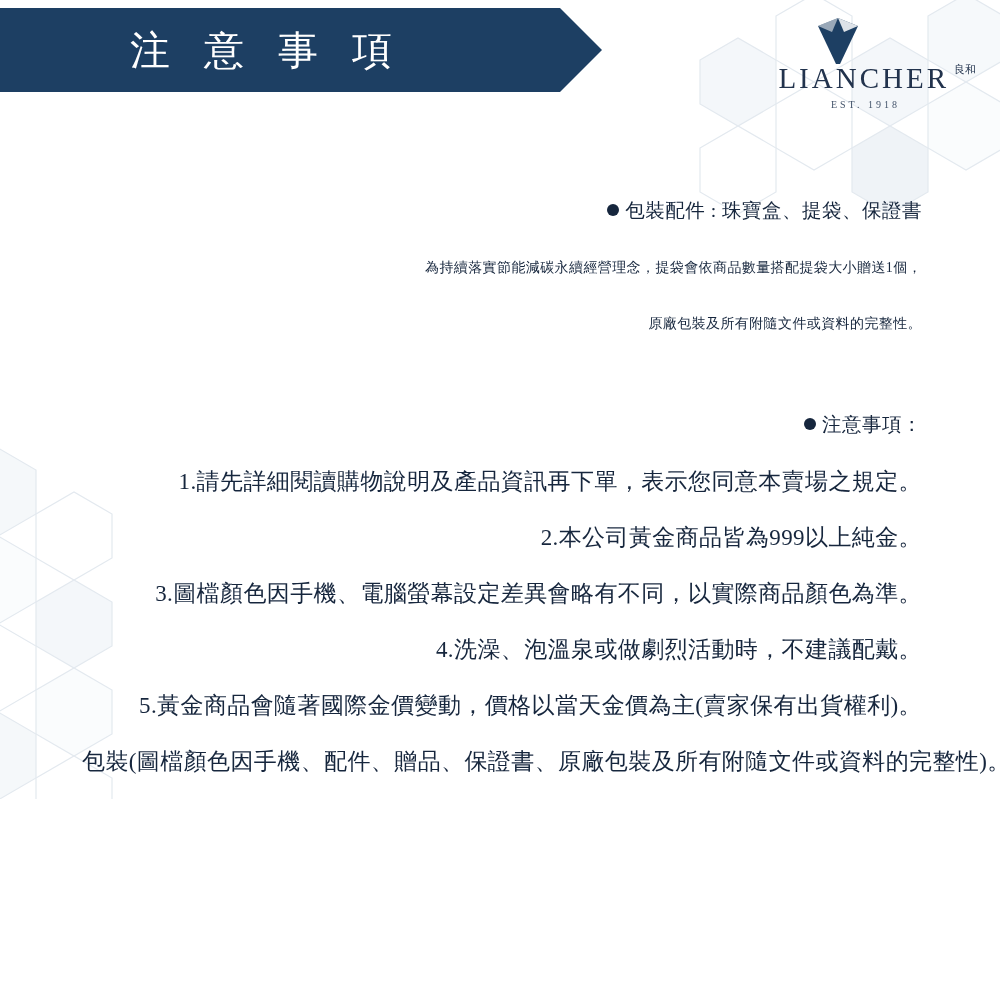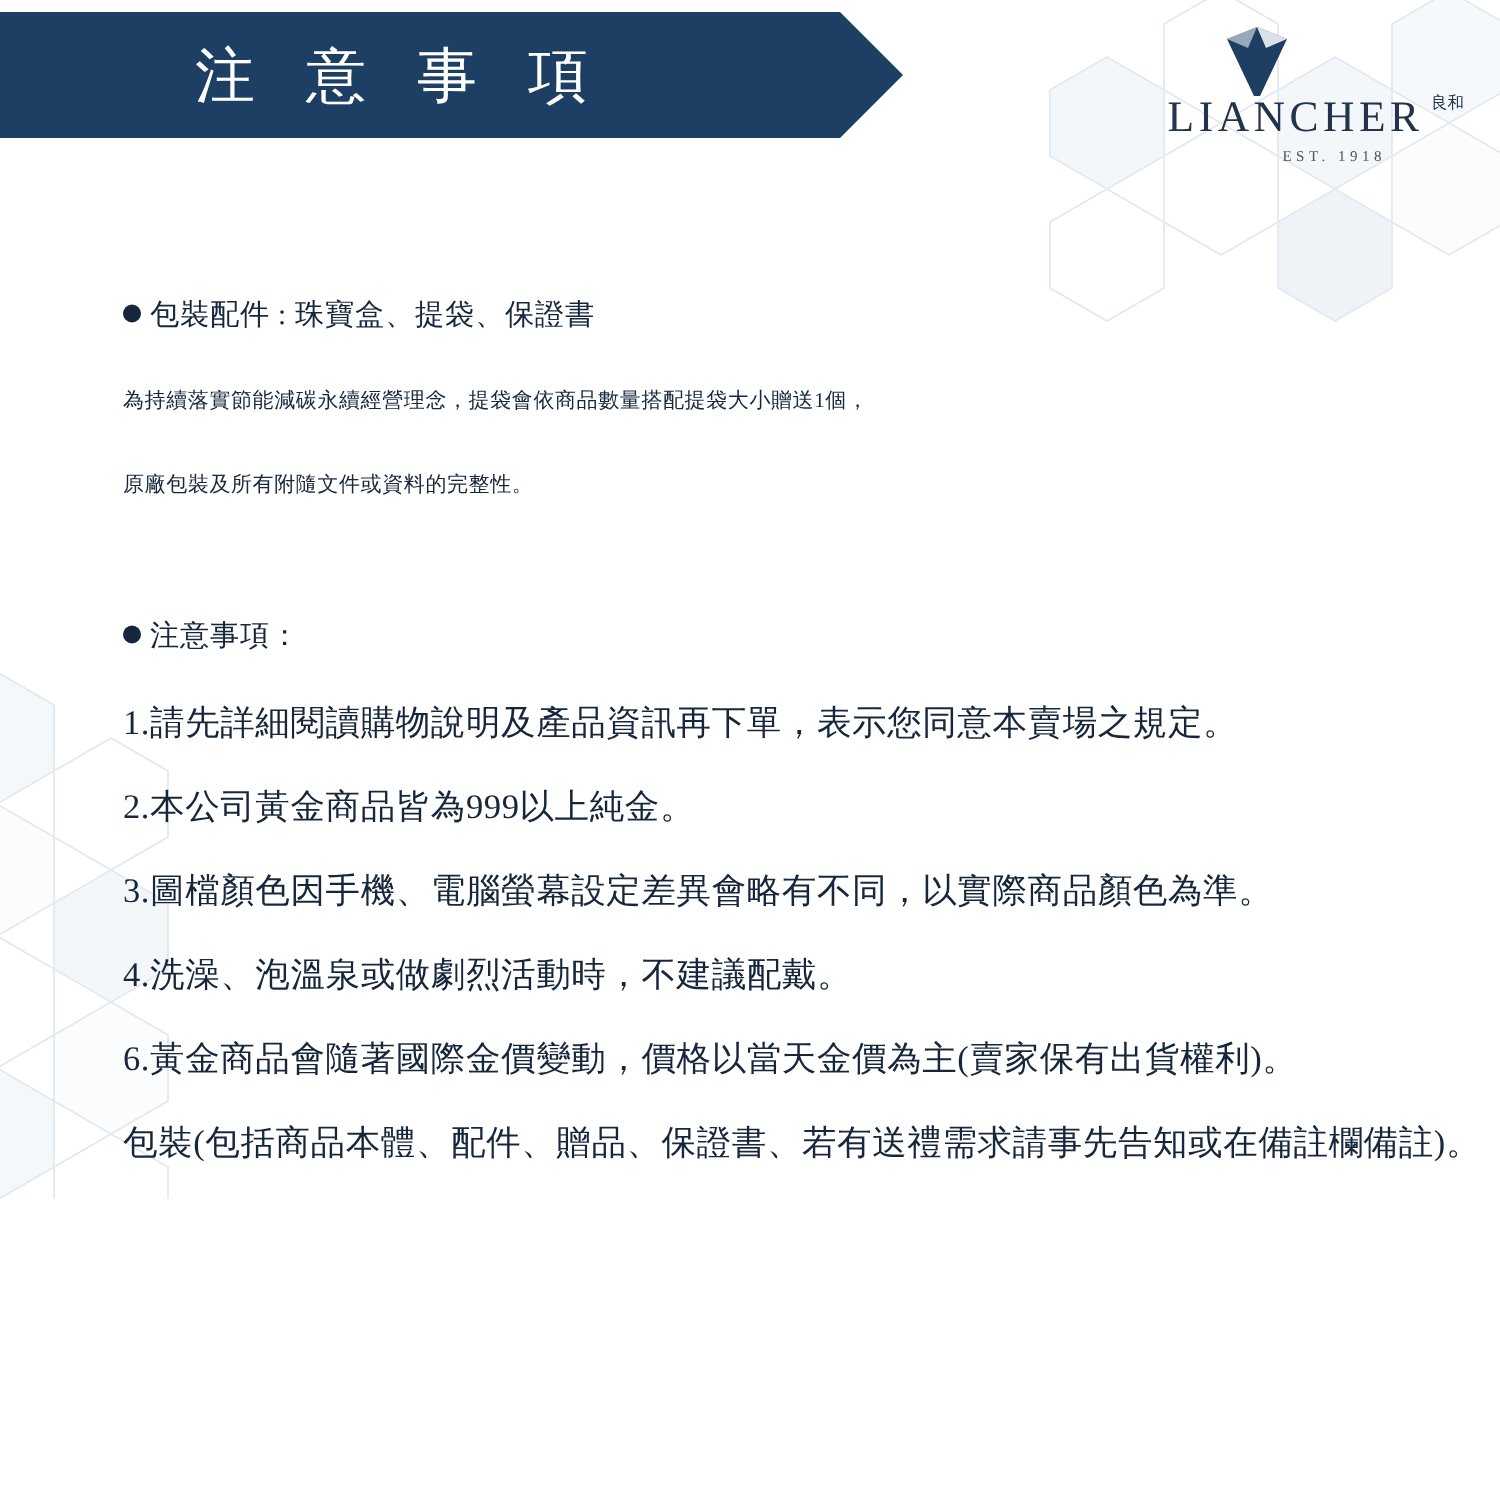--- a/index.html
+++ b/index.html
@@ -92,29 +92,30 @@
     vertical-align: top;
     margin-left: 5px;
     color: #22334d;
     text-align: left;
   }
   .logo-est {
     font-size: 10px;
     letter-spacing: 3px;
     color: #44546b;
     margin-top: 6px;
-    margin-right: 52px;
+    margin-right: 76px;
   }
 
   
   .content {
     position: absolute;
     left: 82px;
     top: 196px;
     width: 840px;
+    text-align: right;
   }
   .sec-head {
     font-size: 19.5px;
     line-height: 30px;
     margin-bottom: 14px;
     letter-spacing: 0.5px;
     color: #16263d;
   }
   .bullet {
     display: inline-block;
@@ -215,18 +216,18 @@
 
     <div class="sec-head">
       <span class="bullet"></span><span>注意事項：</span>
     </div>
 
     <ul class="list">
       <li>1.請先詳細閱讀購物說明及產品資訊再下單，表示您同意本賣場之規定。</li>
       <li>2.本公司黃金商品皆為999以上純金。</li>
       <li>3.圖檔顏色因手機、電腦螢幕設定差異會略有不同，以實際商品顏色為準。</li>
       <li>4.洗澡、泡溫泉或做劇烈活動時，不建議配戴。</li>
-      <li>6.黃金商品會隨著國際金價變動，價格以當天金價為主(賣家保有出貨權利)。</li>
-      <li>包裝(包括商品本體、配件、贈品、保證書、若有送禮需求請事先告知或在備註欄備註)。</li>
+      <li>5.黃金商品會隨著國際金價變動，價格以當天金價為主(賣家保有出貨權利)。</li>
+      <li>包裝(圖檔顏色因手機、配件、贈品、保證書、原廠包裝及所有附隨文件或資料的完整性)。</li>
     </ul>
 
   </div>
 </div>
 
 </body></html>

